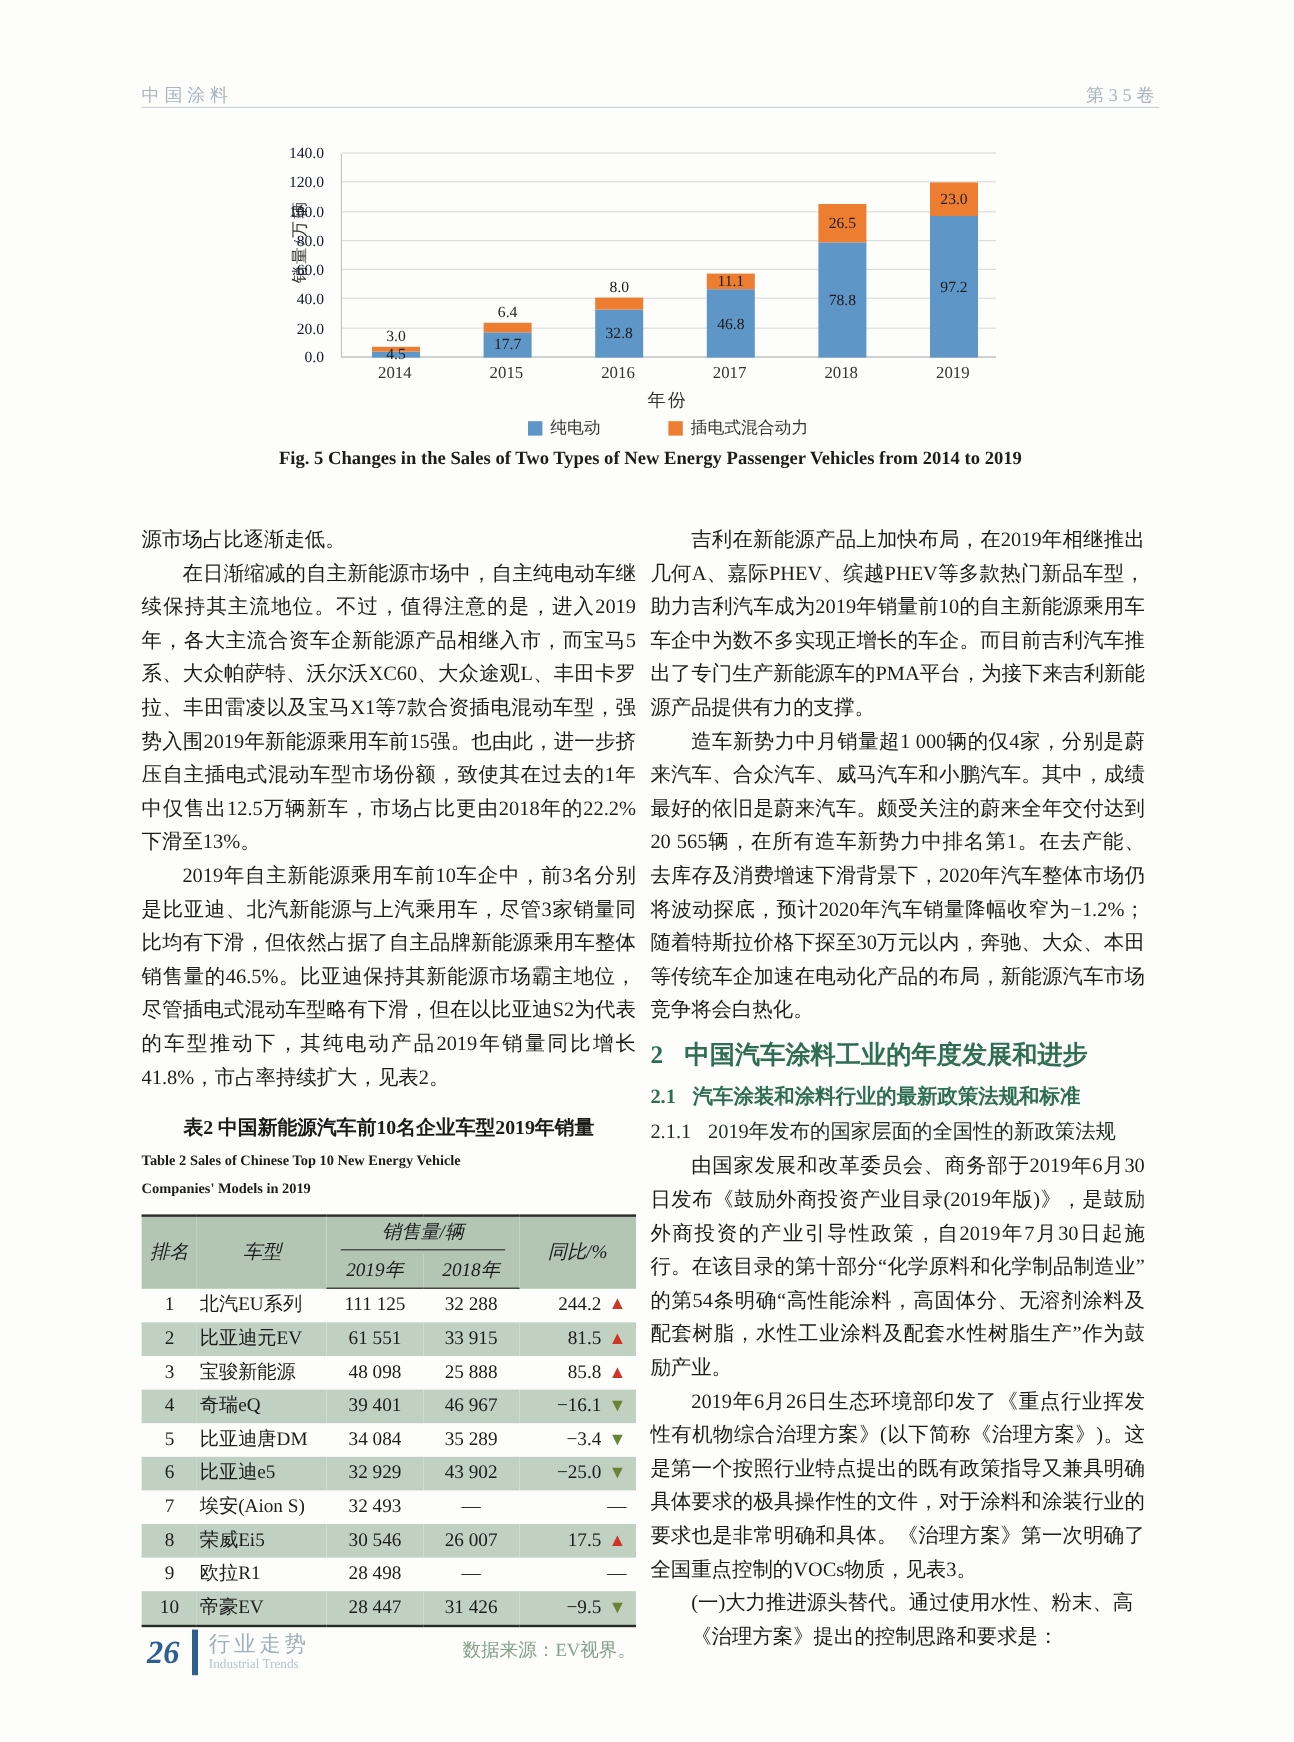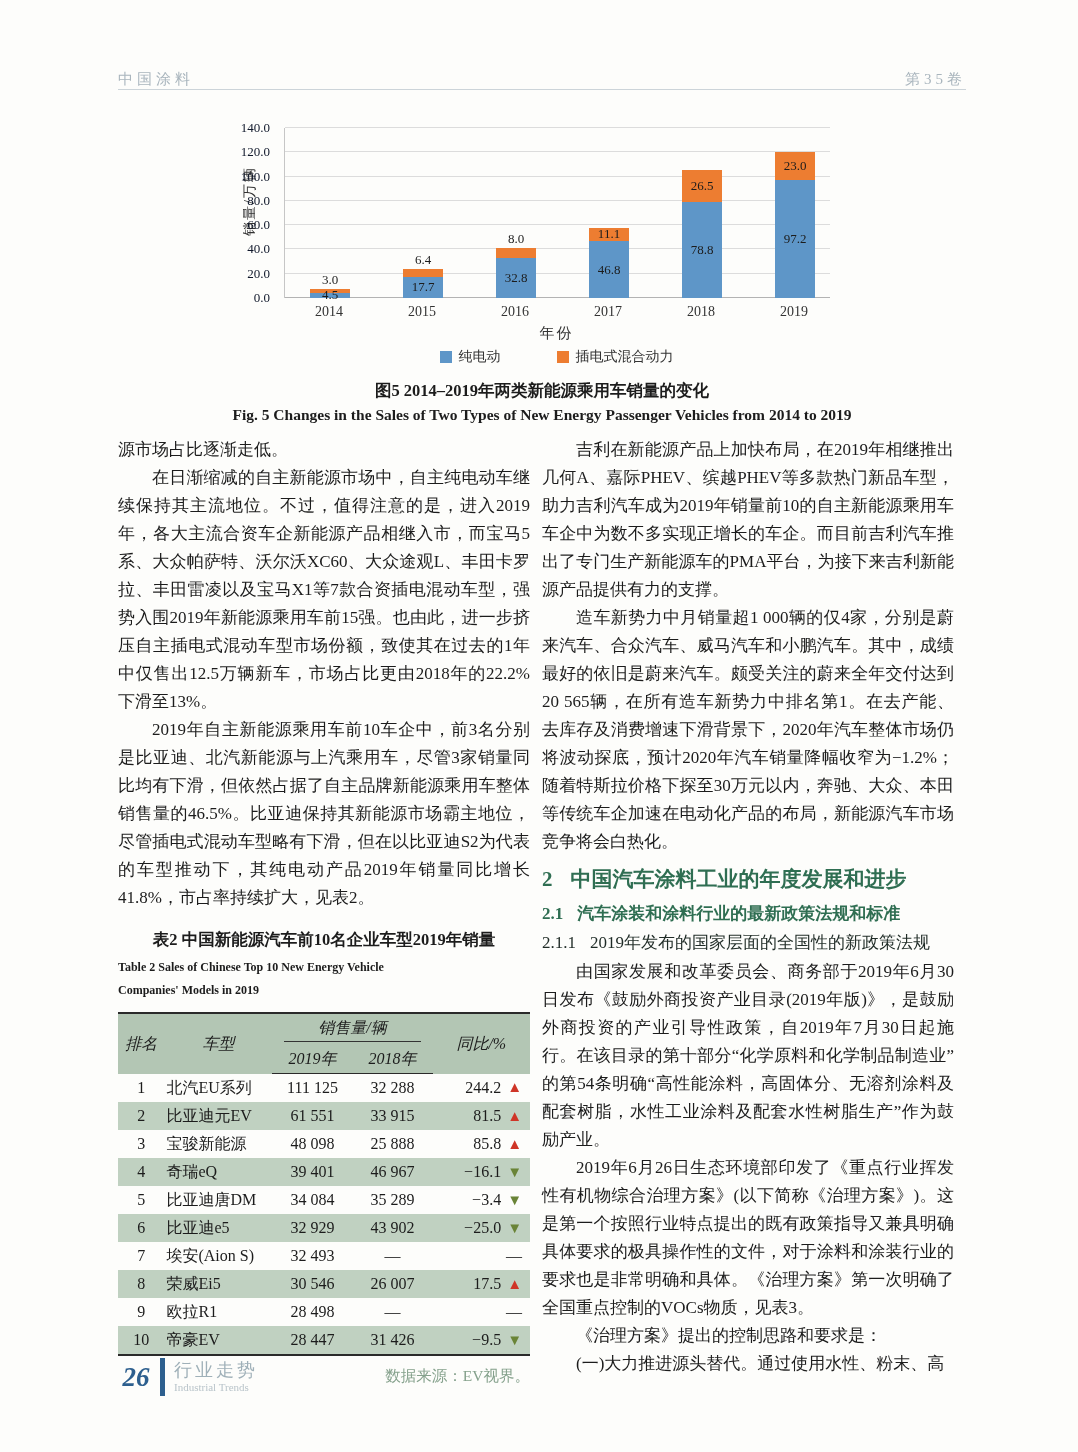--- a/index.html
+++ b/index.html
@@ -170,21 +170,20 @@
           <span>插电式混合动力</span>
         </span>
       </div>
     <div class="xtick" style="left: 88px;">2014</div>
         <div class="xtick" style="left: 181px;">2015</div>
         <div class="xtick" style="left: 274px; text-align: center;">2016</div>
         <div class="xtick" style="left: 367px;">2017</div>
         <div class="xtick" style="left: 460px;">2018</div>
         <div class="xtick" style="left: 553px;">2019</div>
       </div>
-    <div class="caption-cn">图5  2014–2019年两类新能源乘用车销量的变化</div>
     <div class="caption-en">Fig. 5  Changes in the Sales of Two Types of New Energy Passenger Vehicles from 2014 to 2019</div>
   </div>
 
   <div class="columns">
 
     <div class="col">
       <p class="noindent">源市场占比逐渐走低。</p>
       <p>在日渐缩减的自主新能源市场中，自主纯电动车继续保持其主流地位。不过，值得注意的是，进入2019年，各大主流合资车企新能源产品相继入市，而宝马5系、大众帕萨特、沃尔沃XC60、大众途观L、丰田卡罗拉、丰田雷凌以及宝马X1等7款合资插电混动车型，强势入围2019年新能源乘用车前15强。也由此，进一步挤压自主插电式混动车型市场份额，致使其在过去的1年中仅售出12.5万辆新车，市场占比更由2018年的22.2%下滑至13%。</p>
       <p>2019年自主新能源乘用车前10车企中，前3名分别是比亚迪、北汽新能源与上汽乘用车，尽管3家销量同比均有下滑，但依然占据了自主品牌新能源乘用车整体销售量的46.5%。比亚迪保持其新能源市场霸主地位，尽管插电式混动车型略有下滑，但在以比亚迪S2为代表的车型推动下，其纯电动产品2019年销量同比增长41.8%，市占率持续扩大，见表2。</p>
 
@@ -314,22 +313,22 @@
       </div>
       <div class="h21">
         <span class="num">2.1</span><span>汽车涂装和涂料行业的最新政策法规和标准</span>
       </div>
       <div class="h211">
         <span class="num">2.1.1</span><span>2019年发布的国家层面的全国性的新政策法规</span>
       </div>
 
       <p>由国家发展和改革委员会、商务部于2019年6月30日发布《鼓励外商投资产业目录(2019年版)》，是鼓励外商投资的产业引导性政策，自2019年7月30日起施行。在该目录的第十部分“化学原料和化学制品制造业”的第54条明确“高性能涂料，高固体分、无溶剂涂料及配套树脂，水性工业涂料及配套水性树脂生产”作为鼓励产业。</p>
       <p>2019年6月26日生态环境部印发了《重点行业挥发性有机物综合治理方案》(以下简称《治理方案》)。这是第一个按照行业特点提出的既有政策指导又兼具明确具体要求的极具操作性的文件，对于涂料和涂装行业的要求也是非常明确和具体。《治理方案》第一次明确了全国重点控制的VOCs物质，见表3。</p>
+      <p>(一)大力推进源头替代。通过使用水性、粉末、高</p>
       <p>《治理方案》提出的控制思路和要求是：</p>
-      <p>(一)大力推进源头替代。通过使用水性、粉末、高</p>
     </div>
   </div>
 
   <div class="footer">
     <span class="page-num">26</span>
     <span class="footer-bar"></span>
     <span class="footer-labels">
       <span class="footer-cn">行业走势</span>
       <span class="footer-en">Industrial Trends</span>
     </span>

